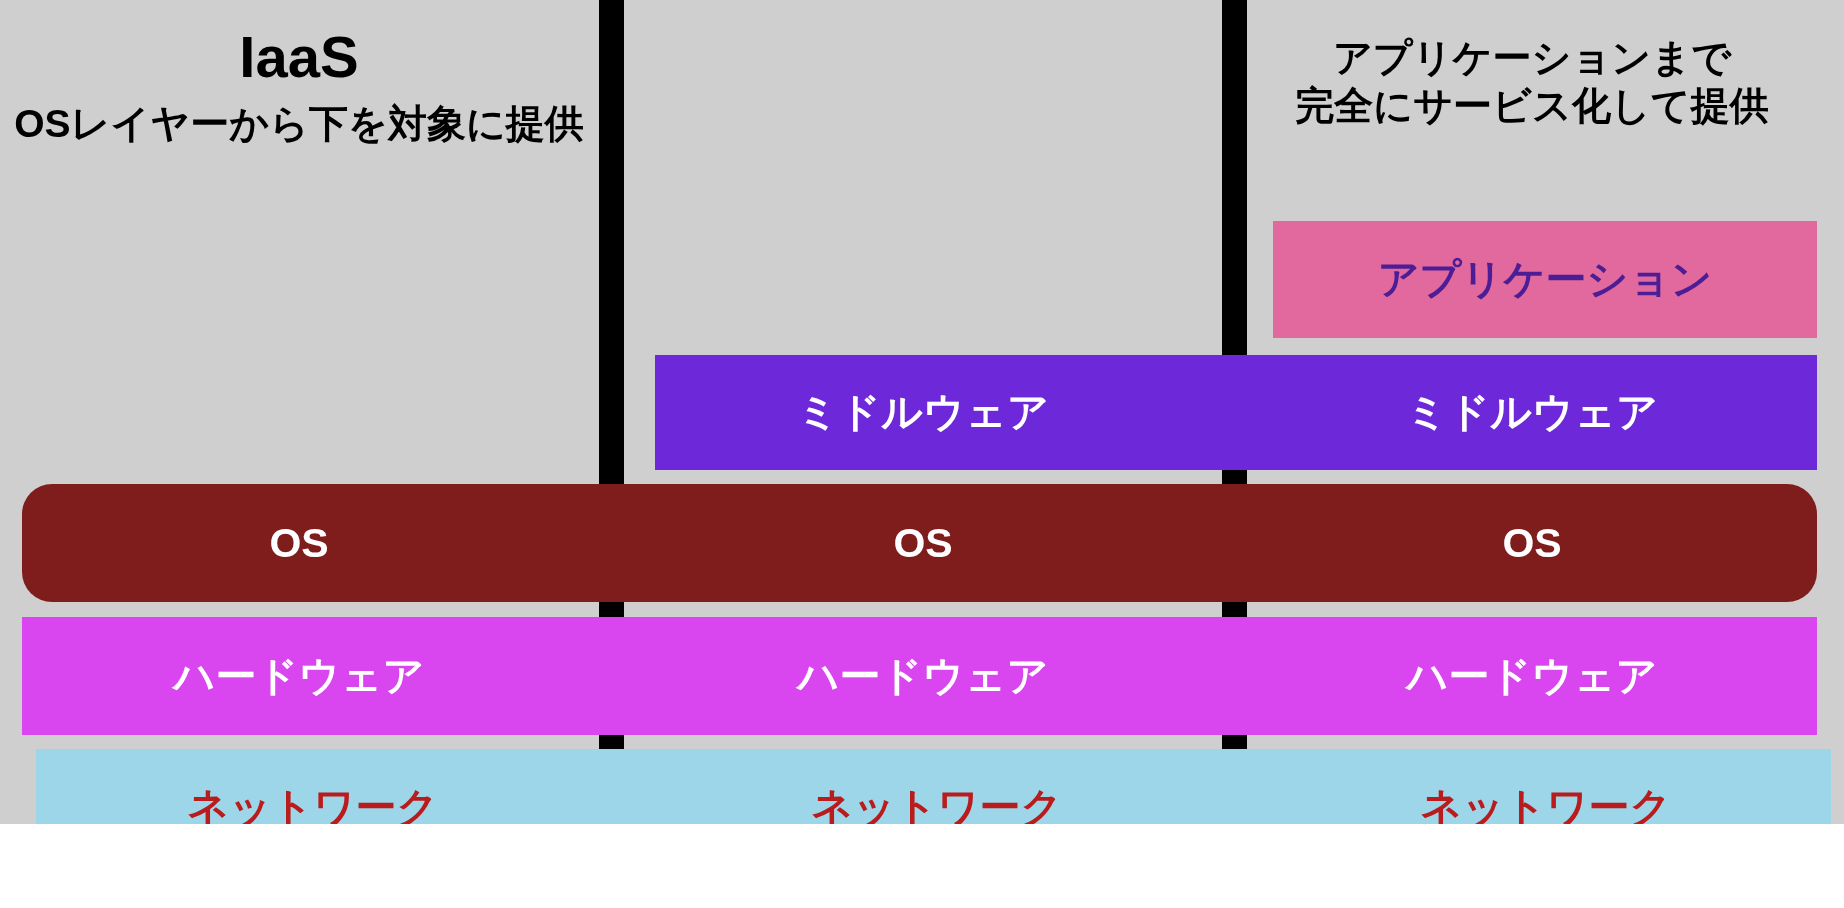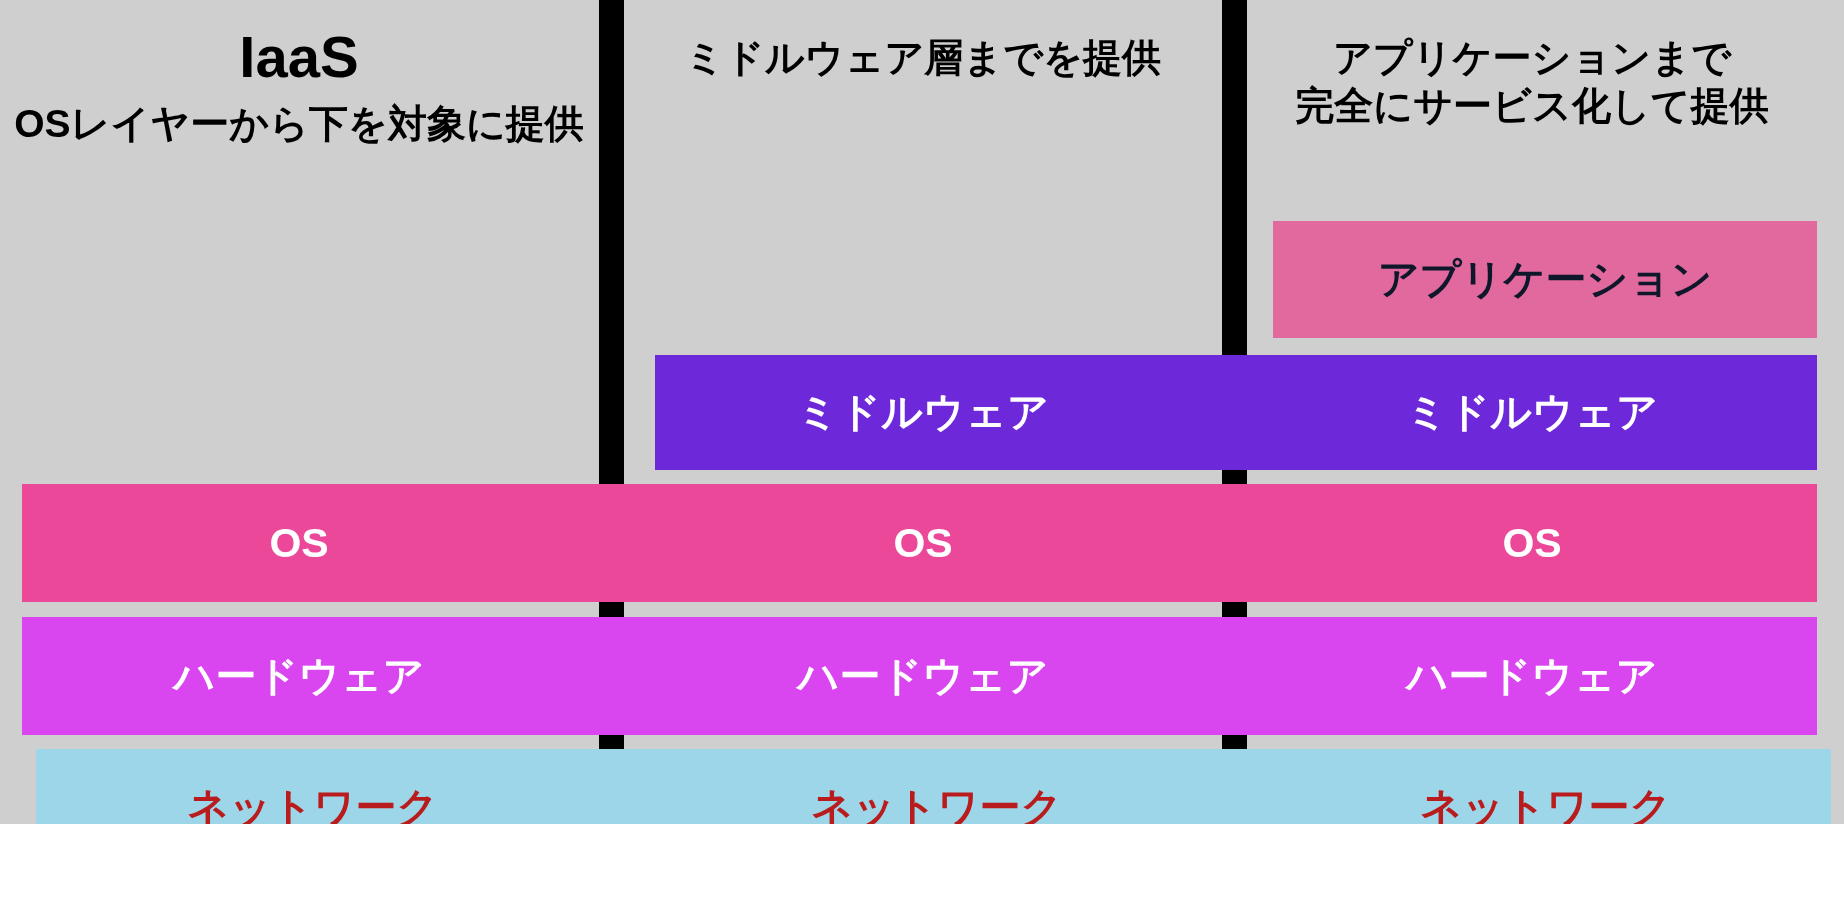--- a/index.html
+++ b/index.html
@@ -84,38 +84,37 @@
 
   <div class="divider d1" style="background-color: rgb(0, 0, 0);"></div>
   <div class="divider d2" style="background-color: rgb(0, 0, 0);"></div>
 
   <div class="col-header c1" style="color: rgb(0, 0, 0);">
     <div class="col-title">IaaS</div>
     <div class="col-subtitle">OSレイヤーから下を対象に提供</div>
   </div>
 
   <div class="col-header c2" style="color: rgb(0, 0, 0);">
-    <div class="col-subtitle">ミドルウェア層までを提供</div>
   </div>
 
   <div class="col-header c3" style="color: rgb(0, 0, 0);">
     <div class="col-subtitle">アプリケーションまで
 完全にサービス化して提供</div>
   </div>
 
-  <div class="bar app" style="background-color: rgb(226, 105, 158); color: #0f172a;">
+  <div class="bar app" style="background-color: rgb(226, 105, 158); color: #4c1d95;">
     <div class="bar-label zone-c3">アプリケーション</div>
   </div>
 
   <div class="bar mw" style="background-color: #6d28d9; color: rgb(255, 255, 255);">
     <div class="bar-label zone-c2">ミドルウェア</div>
     <div class="bar-label zone-c3">ミドルウェア</div>
   </div>
 
-  <div class="bar os" style="background-color: #ec4899; color: rgb(255, 255, 255);">
+  <div class="bar os" style="background-color: #7f1d1d; color: rgb(255, 255, 255); border-radius: 30px;">
     <div class="bar-label zone-c1">OS</div>
     <div class="bar-label zone-c2">OS</div>
     <div class="bar-label zone-c3">OS</div>
   </div>
 
   <div class="bar hw" style="background-color: #d946ef; color: rgb(255, 255, 255);">
     <div class="bar-label zone-c1">ハードウェア</div>
     <div class="bar-label zone-c2">ハードウェア</div>
     <div class="bar-label zone-c3">ハードウェア</div>
   </div>

